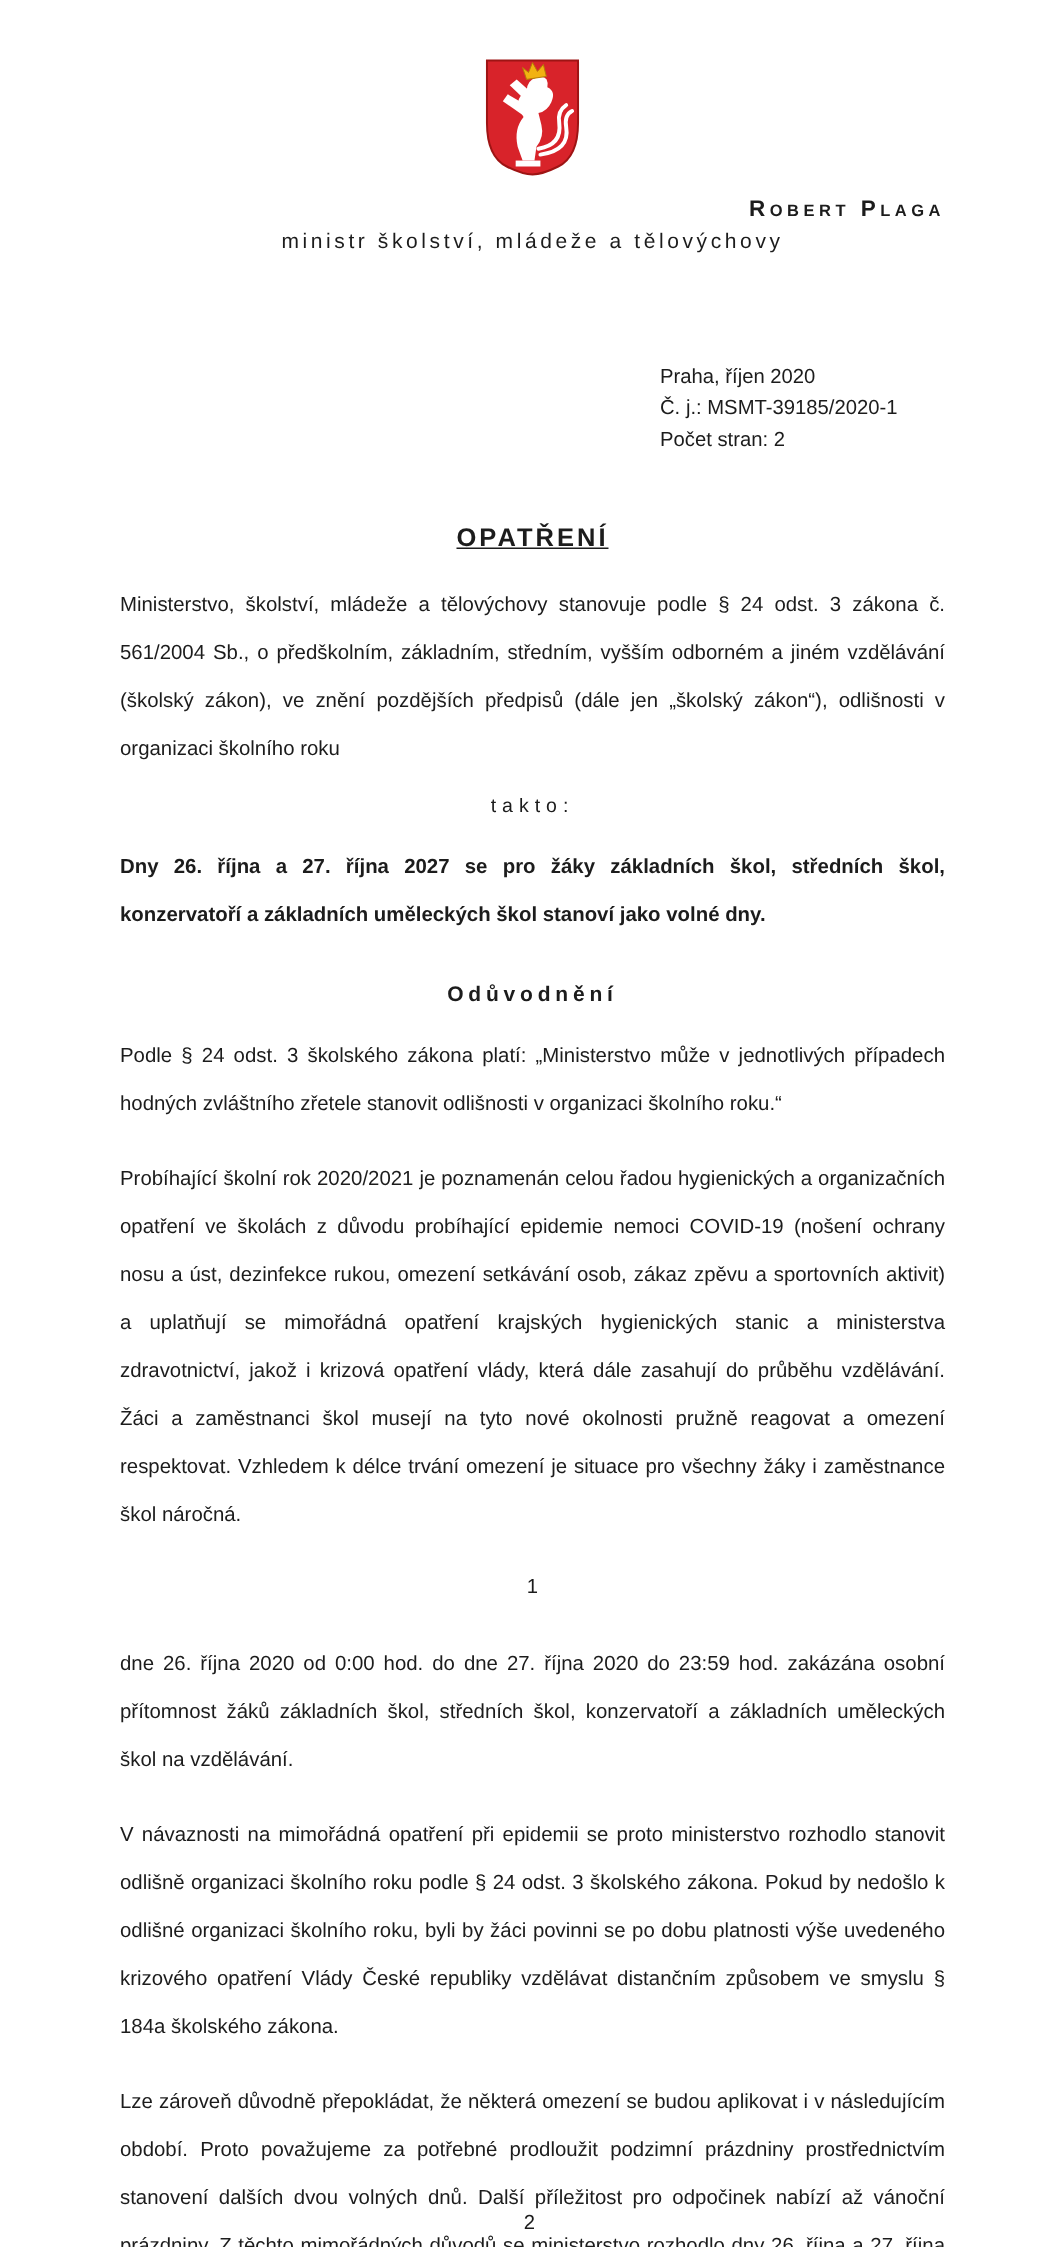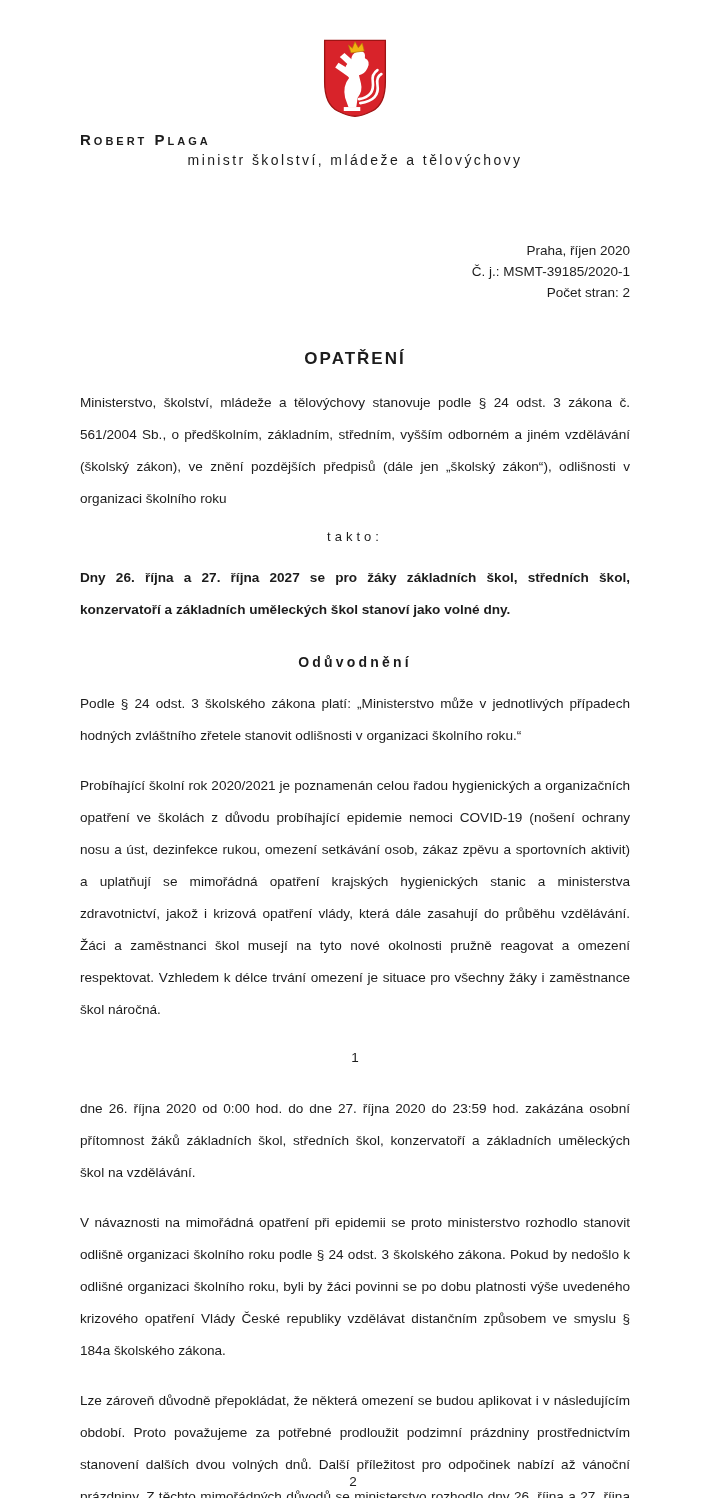--- a/index.html
+++ b/index.html
@@ -12,47 +12,47 @@
     padding: 38px 76px 0 80px;
     font-family: "Liberation Sans", sans-serif;
     color: #1c1c1c;
     overflow: hidden;
   }
   
   .emblem-wrap { text-align: center; line-height: 0; }
   .emblem { width: 66px; height: 80px; }
   .minister-name {
     margin-top: 13px;
-    text-align: left;
+    text-align: right;
     font-weight: bold;
     font-variant: small-caps;
     letter-spacing: 3px;
     font-size: 15px;
   }
   .minister-role {
     margin-top: 4px;
     text-align: center;
     font-size: 14px;
     letter-spacing: 2.4px;
   }
   
   .meta {
     margin-left: 360px;
     margin-top: 72px;
     font-size: 13.5px;
     line-height: 21px;
-    text-align: right;
   }
   
   .doc-title {
     margin-top: 46px;
     text-align: center;
     font-weight: bold;
     font-size: 17px;
     letter-spacing: 2px;
+    text-decoration: underline;
   }
   
   p.body {
     margin: 18px 0 0 0;
     font-size: 13.6px;
     line-height: 32px;
     text-align: justify;
   }
   .takto {
     margin-top: 14px;

